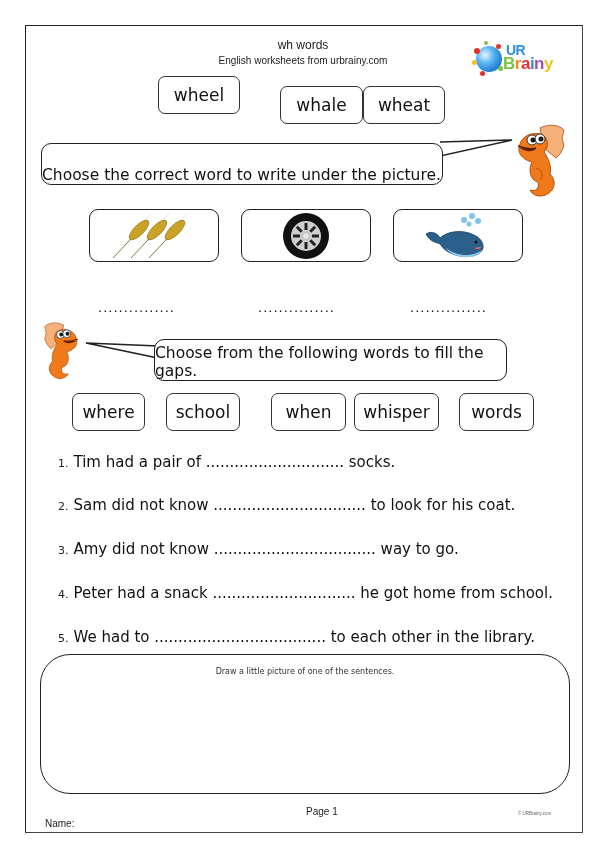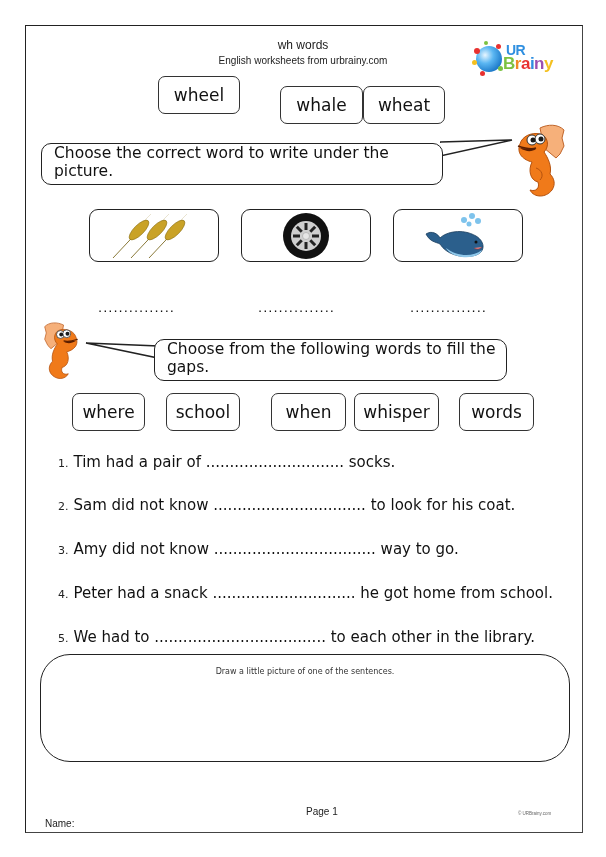--- a/index.html
+++ b/index.html
@@ -32,37 +32,36 @@
   .logo .brainy span:nth-child(6) { color: #f4c020; }
 
   .wordbox {
     position: absolute; height: 38px; border: 1.5px solid #333; border-radius: 7px;
     display: flex; align-items: center; justify-content: center;
     font-size: 17px; font-family: "DejaVu Sans", sans-serif; color: #111; background: #fff;
   }
 
   .bubble {
     position: absolute; border: 1.5px solid #222; border-radius: 10px; background: #fff;
-    display: flex; align-items: flex-start; font-size: 15.5px; color: #111;
-    padding-left: 12px;
+    display: flex; align-items: flex-end; font-size: 15.5px; color: #111;
   }
 
   .picbox {
     position: absolute; top: 209px; width: 130px; height: 53px;
     border: 1.5px solid #222; border-radius: 9px; background: #fff;
     display: flex; align-items: center; justify-content: center;
   }
 
   .dots { position: absolute; top: 300px; font-size: 13px; letter-spacing: 1px; color: #111; }
 
   .sentence { position: absolute; left: 58px; font-size: 15px; color: #111; white-space: nowrap; }
   .sentence .num { font-size: 11px; margin-right: 5px; color: #222; }
 
   .drawbox {
-    position: absolute; left: 40px; top: 654px; width: 530px; height: 108px;
+    position: absolute; left: 40px; top: 654px; width: 530px; height: 140px;
     border: 1.5px solid #222; border-radius: 30px;
   }
   .drawbox .label { position: absolute; top: 12px; width: 100%; text-align: center; font-size: 8px; color: #333; }
 
   .footer { position: absolute; top: 806px; font-size: 10px; font-family: "Liberation Sans", sans-serif; color: #222; }
   .footer.copy { font-size: 4.5px; color: #666; top: 811px; }
 </style>
 </head>
 <body>
 

